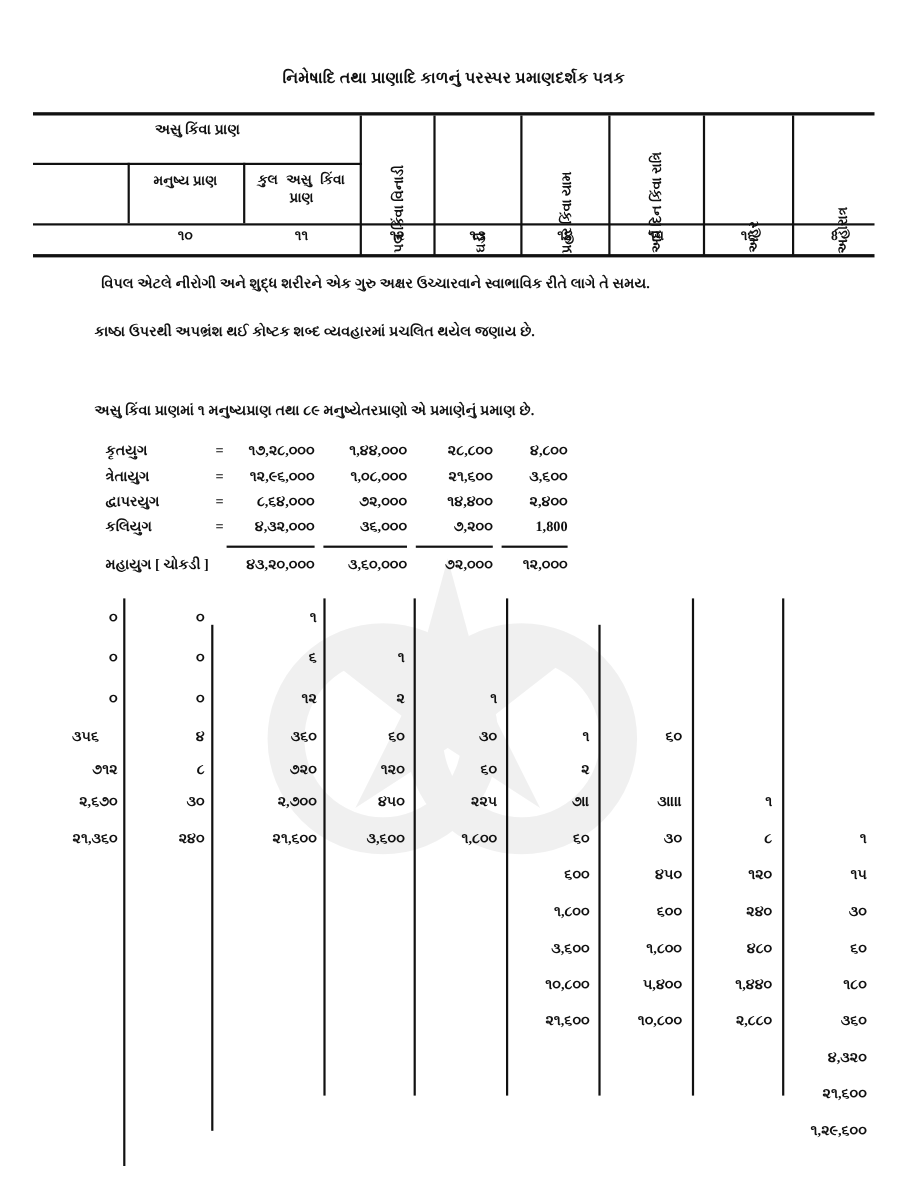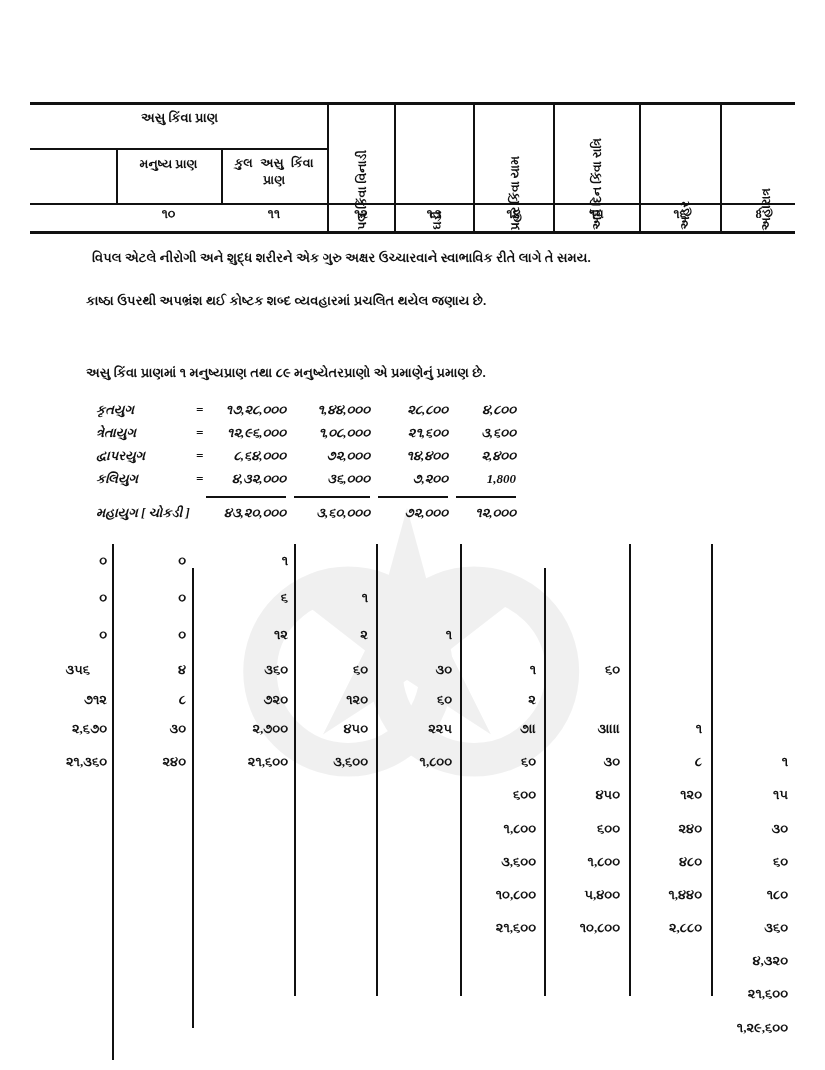--- a/index.html
+++ b/index.html
@@ -60,21 +60,21 @@
     position:absolute;top:105px;text-align:center;font-size:12.5px;font-weight:bold;
   }
 
   
   .para{
     position:absolute;font-size:13px;font-weight:bold;white-space:nowrap;
     letter-spacing:.1px;
   }
 
   
-  .yuga{position:absolute;left:96px;top:402px;width:420px;font-style:italic;}
+  .yuga{position:absolute;left:96px;top:402px;width:420px;}
   .yrow{position:relative;height:23px;}
   .ylabel{position:absolute;left:0;top:0;font-size:13px;font-weight:bold;white-space:nowrap;}
   .yeq{position:absolute;left:100px;top:0;font-size:13px;font-weight:bold;}
   .ycell{position:absolute;top:0;font-size:13px;font-weight:bold;text-align:right;}
   .c1{width:82px;left:108px;}
   .c2{width:78px;left:196px;}
   .c3{width:72px;left:280px;}
   .c4{width:62px;left:358px;}
   .ysum-rule{position:absolute;background:#111;height:2px;}
 
@@ -93,20 +93,21 @@
 
   <div class="watermark">
     <svg viewBox="0 0 200 200" xmlns="http://www.w3.org/2000/svg">
       <circle cx="72" cy="96" r="42" fill="none" stroke="#000" stroke-width="16"></circle>
       <circle cx="132" cy="96" r="42" fill="none" stroke="#000" stroke-width="16"></circle>
       <path d="M100 18 L112 62 L156 58 L120 86 L140 126 L100 100 L60 126 L80 86 L44 58 L88 62 Z" fill="#000"></path>
     </svg>
   </div>
 
 
+  <div class="title">નિમેષાદિ તથા પ્રાણાદિ કાળનું પરસ્પર પ્રમાણદર્શક પત્રક</div>
 
   <div class="htable">
     <div class="rule h-top"></div>
     <div class="rule h-mid"></div>
     <div class="rule h-bot"></div>
     <div class="rule h-end"></div>
 
     <div class="vrule" style="left:86px; top:46px;  height:55px;"></div>
     <div class="vrule" style="left:191px;top:46px;  height:55px;"></div>
     <div class="vrule" style="left:297px;top:3px;   height:128px;"></div>

